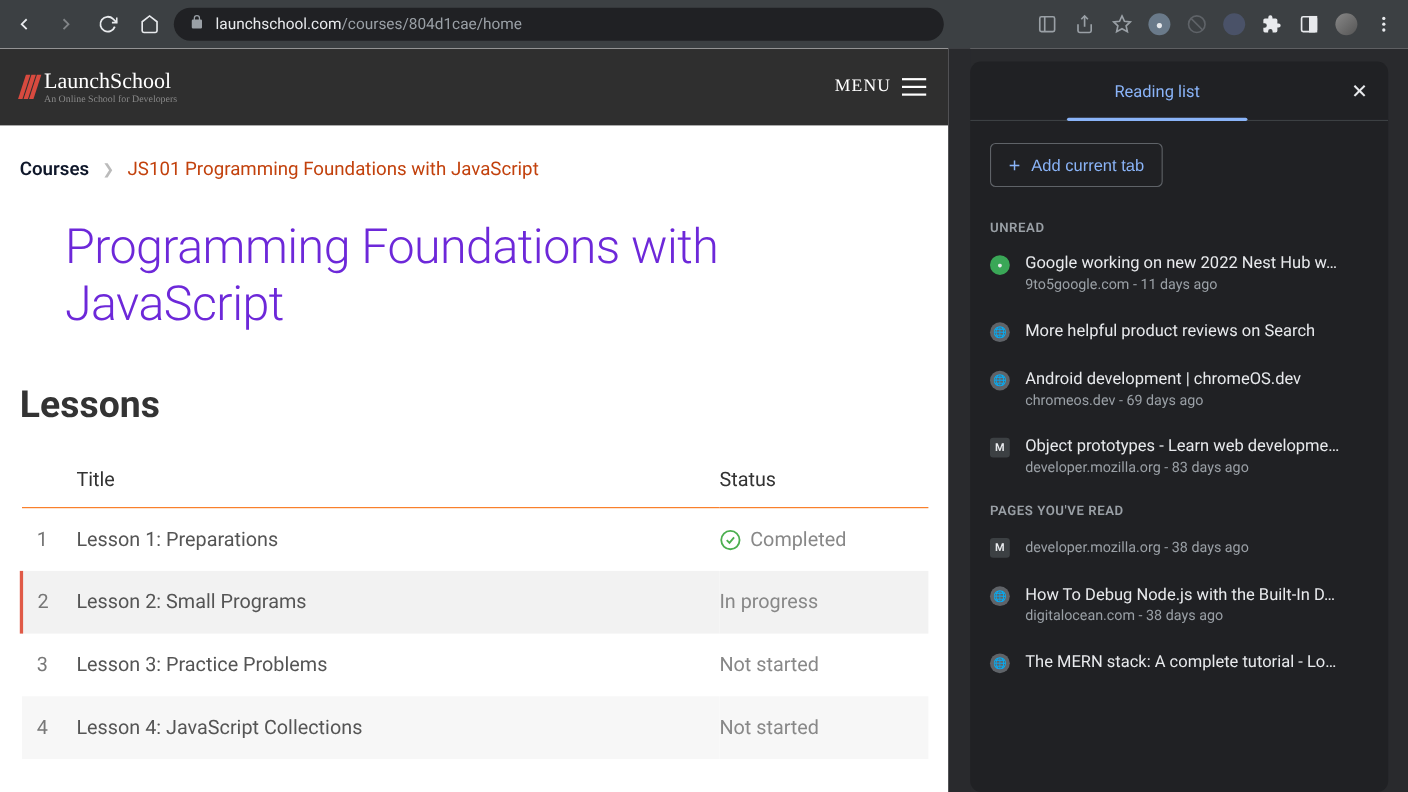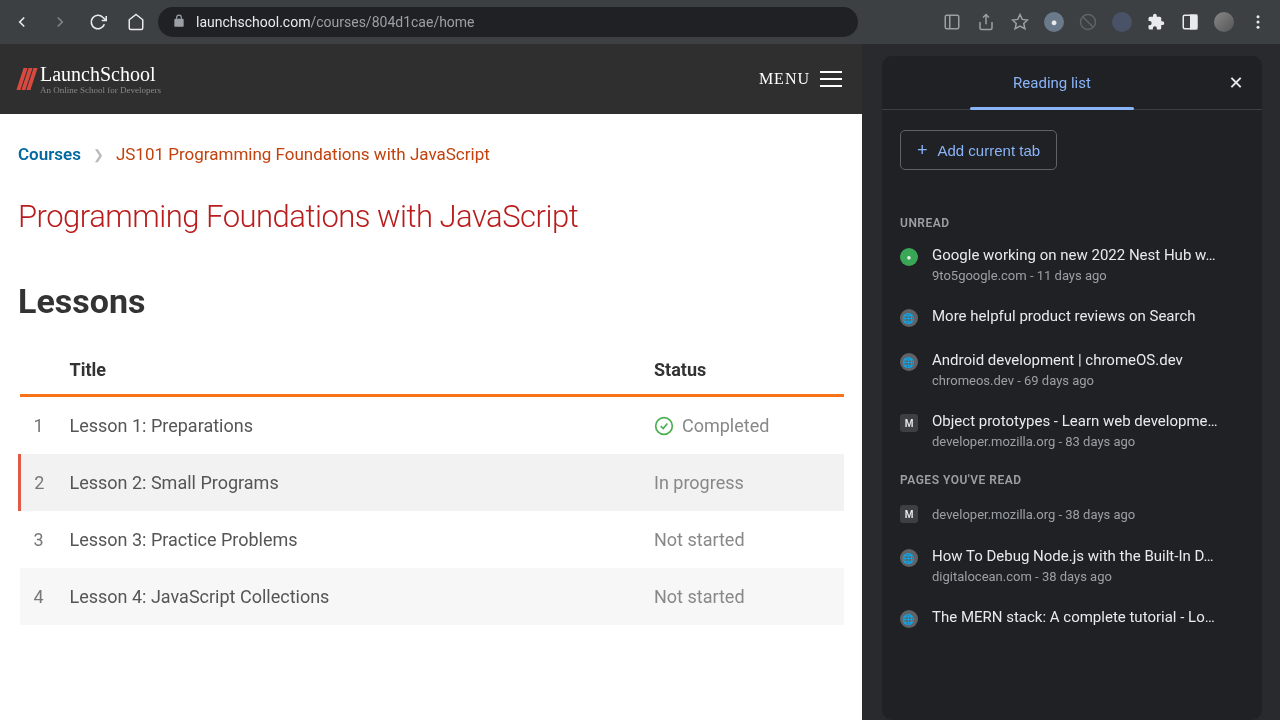--- a/index.html
+++ b/index.html
@@ -86,34 +86,34 @@
   .logo-text { display: flex; flex-direction: column; line-height: 1; }
   .logo-title { color: #fff; font-size: 20px; font-weight: 400; }
   .logo-tag { color: #888; font-size: 9px; margin-top: 2px; }
   .menu-btn { display: flex; align-items: center; gap: 10px; color: #fff; font-size: 16px; letter-spacing: 1px; cursor:pointer; }
   .hamburger { display: flex; flex-direction: column; gap: 5px; }
   .hamburger span { width: 22px; height: 2px; background: #fff; }
 
   
   .content { padding: 30px 18px 0 18px; }
   .breadcrumb { display: flex; align-items: center; gap: 12px; font-size: 17px; color: #333; margin-bottom: 34px; }
-  .breadcrumb a { color: #0369a1; font-weight: 600; text-decoration: none; }
+  .breadcrumb a { color: #0f172a; font-weight: 600; text-decoration: none; }
   .breadcrumb .chev { color: #bbb; font-size: 13px; }
   .breadcrumb .current { color: #c2410c; }
-  h1.page-title { font-size: 31px; font-weight: 300; color: #b91c1c; letter-spacing: -0.5px; margin-bottom: 46px; }
+  h1.page-title { font-size: 44px; font-weight: 300; color: #6d28d9; letter-spacing: -0.5px; margin-bottom: 46px; margin-left: 41px; }
   h2.lessons-h { font-size: 34px; font-weight: 700; color: #333; margin-bottom: 24px; }
 
   
   .lessons-table { width: 100%; border-collapse: collapse; }
   .lessons-table th {
     text-align: left;
     font-size: 18px;
-    font-weight: 700;
+    font-weight: 400;
     padding: 14px 12px 14px 0;
-    border-bottom: 3px solid #f97316;
+    border-bottom: 1px solid #f97316;
     color: #333;
   }
   .lessons-table th.num, .lessons-table td.num { width: 50px; text-align: center; color: #777; }
   .lessons-table th.status, .lessons-table td.status { width: 190px; }
   .lessons-table td {
     padding: 18px 12px 18px 0;
     font-size: 18px;
     color: #555;
     vertical-align: middle;
   }
@@ -163,21 +163,21 @@
     align-items: center;
     gap: 10px;
     cursor: pointer;
     margin-bottom: 24px;
   }
   .section-label {
     font-size: 12px;
     letter-spacing: 0.5px;
     color: #9aa0a6;
     font-weight: 600;
-    margin: 22px 0 16px 0;
+    margin: 6px 0 16px 0;
   }
   .rl-item { display: flex; gap: 14px; margin-bottom: 24px; cursor:pointer; }
   .rl-favicon {
     width: 18px; height: 18px; border-radius: 50%;
     background: #5f6368; flex-shrink: 0; margin-top: 2px;
     display:flex; align-items:center; justify-content:center;
     font-size: 10px; color:#e8eaed; font-weight:600;
   }
   .rl-text { flex: 1; min-width: 0; }
   .rl-title { color: #e8eaed; font-size: 15px; white-space: nowrap; overflow: hidden; text-overflow: ellipsis; }

